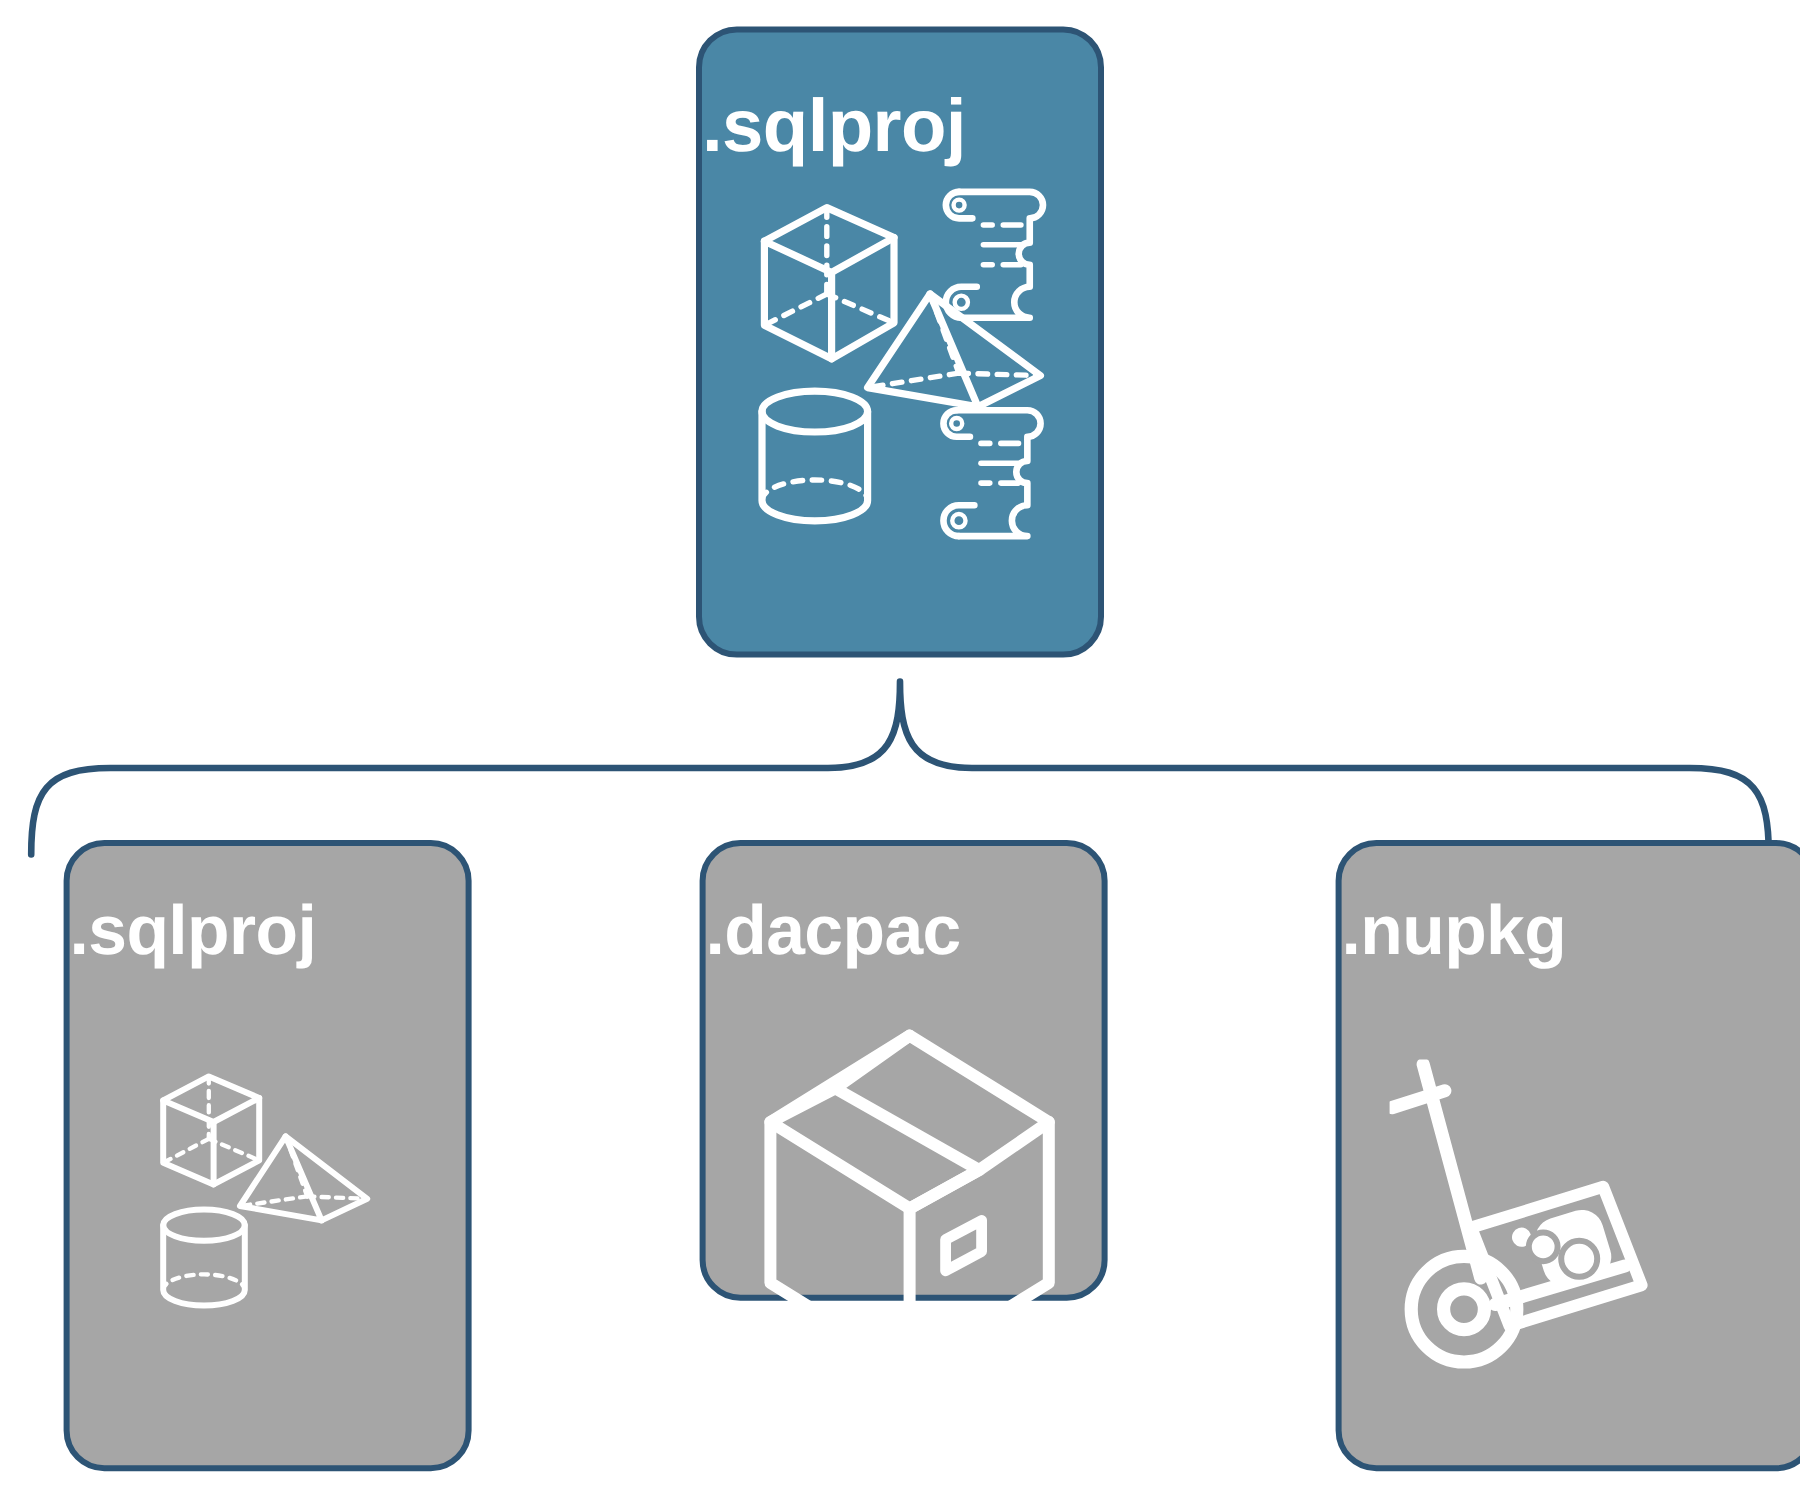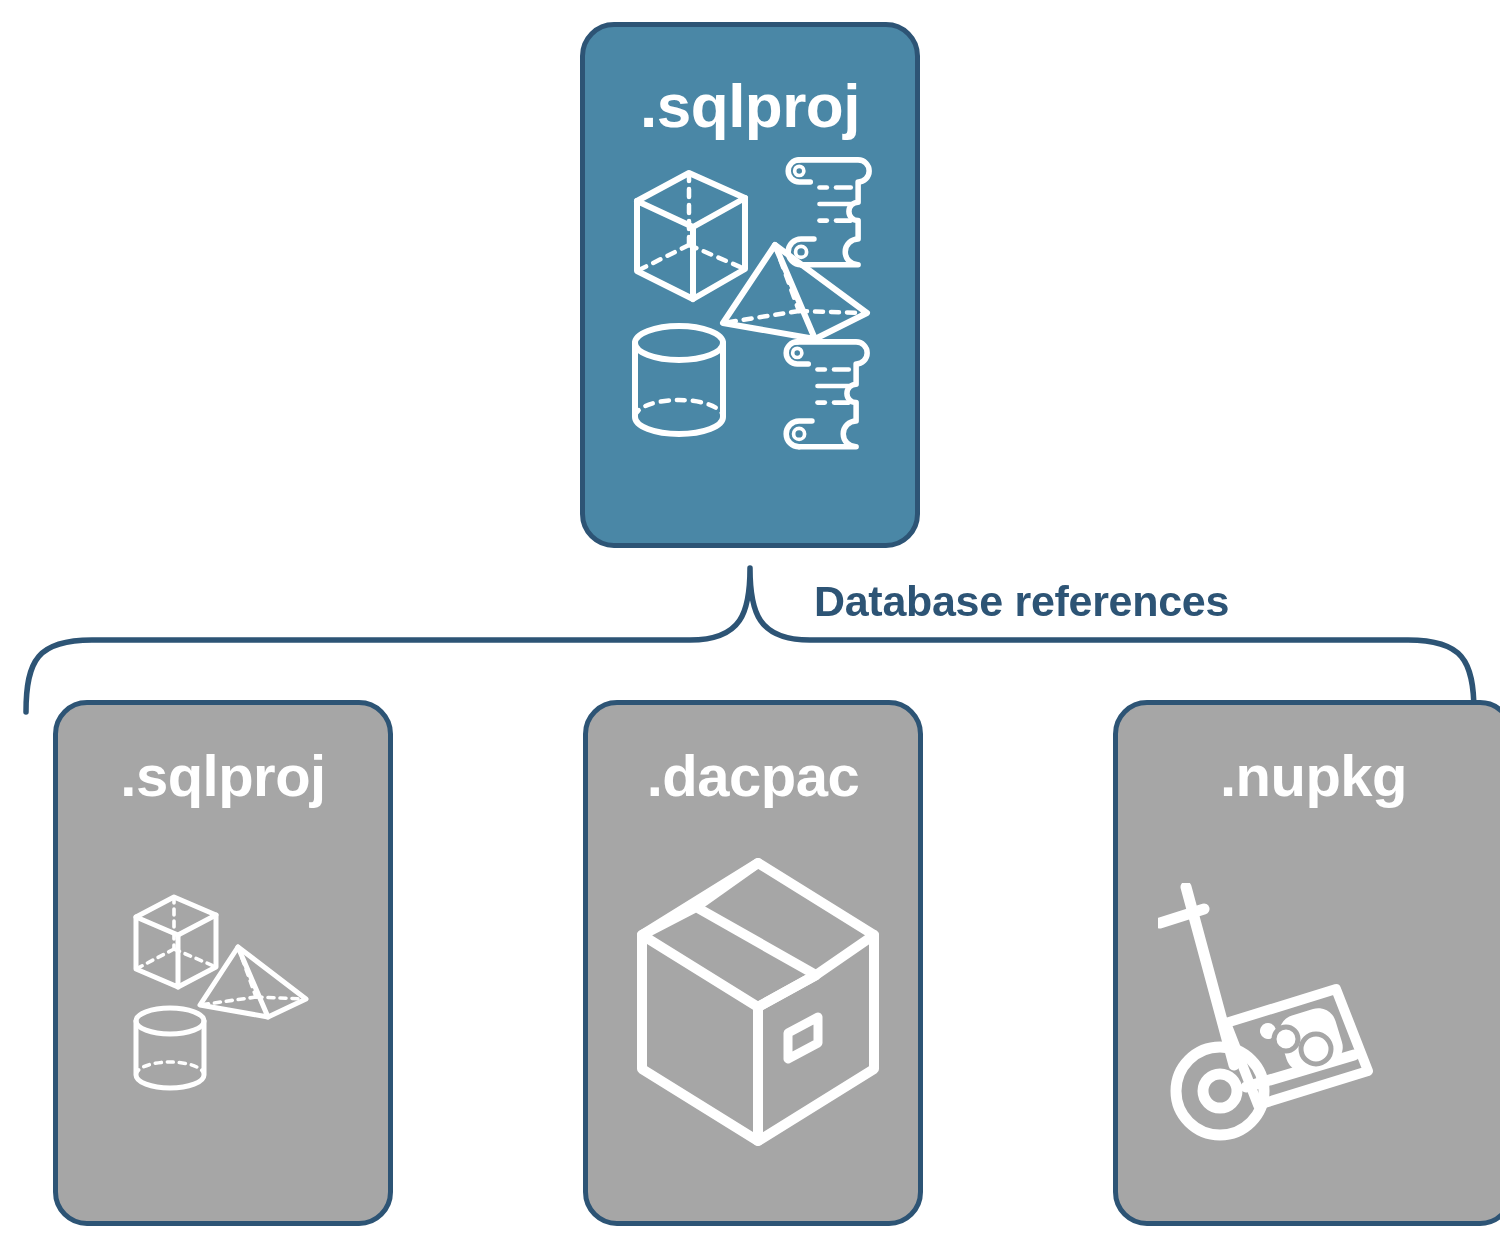--- a/index.html
+++ b/index.html
@@ -21,21 +21,21 @@
     width: 1500px;
     height: 1250px;
   }
   .card {
     position: absolute;
     box-sizing: border-box;
     border: 5px solid #2d5475;
     border-radius: 34px;
     display: flex;
     flex-direction: column;
-    align-items: center;
+    align-items: flex-start;
   }
   .card-blue {
     background: #4a87a6;
   }
   .card-gray {
     background: #a6a6a6;
   }
   .card-title {
     color: #ffffff;
     font-weight: bold;
@@ -56,21 +56,21 @@
   #card-sqlproj {
     left: 53px;
     top: 700px;
     width: 340px;
     height: 526px;
   }
   #card-dacpac {
     left: 583px;
     top: 700px;
     width: 340px;
-    height: 526px;
+    height: 384px;
   }
   #card-nupkg {
     left: 1113px;
     top: 700px;
     width: 401px;
     height: 526px;
   }
   .card-gray .card-title {
     font-size: 58px;
     margin-top: 42px;
@@ -203,21 +203,20 @@
     <path d="M750 28
              C750 72, 742 100, 690 100
              L92 100
              C38 100, 26 120, 26 172
              M750 28
              C750 72, 758 100, 810 100
              L1408 100
              C1462 100, 1474 120, 1474 172" fill="none" stroke="#2d5475" stroke-width="5.5" stroke-linecap="round"></path>
   </svg>
 
-  <div id="brace-label">Database references</div>
 
   <div class="card card-gray" id="card-sqlproj">
     <div class="card-title">.sqlproj</div>
     <div class="icon-area">
       <svg class="icon-svg" id="sqlproj-icons" viewBox="0 0 210 230">
         <g fill="none" stroke="#ffffff" stroke-width="5" stroke-linecap="round" stroke-linejoin="round">
           <g>
             <polygon points="6,34 44,14 86,32 48,52"></polygon>
             <polyline points="6,34 6,86 48,104 48,52"></polyline>
             <polyline points="86,32 86,84 48,104"></polyline>

